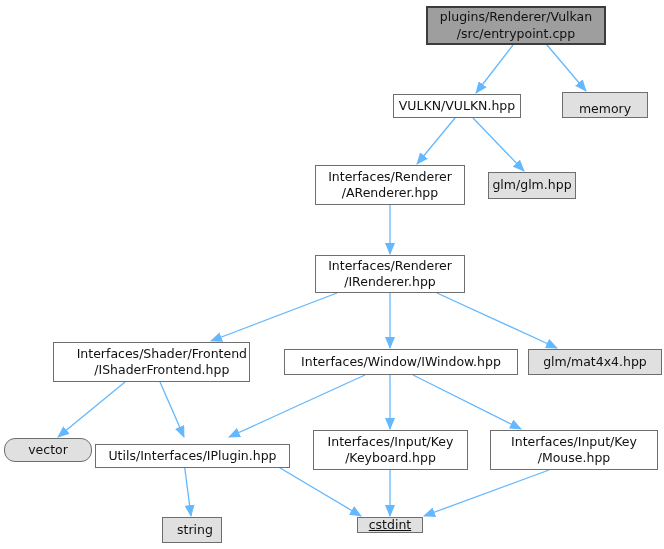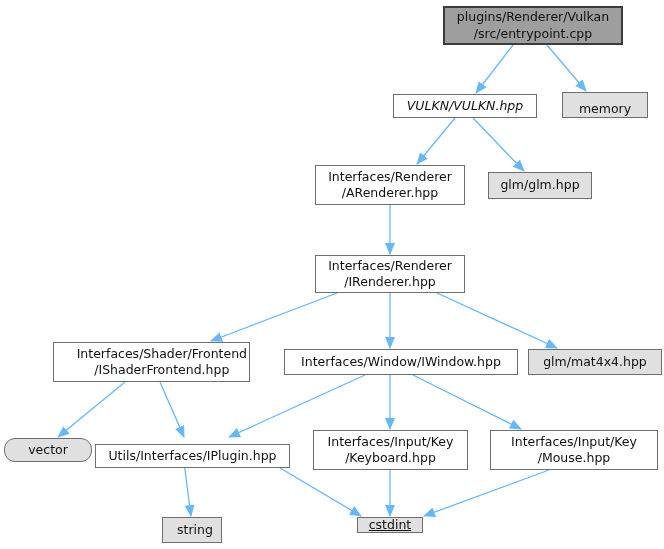--- a/index.html
+++ b/index.html
@@ -78,27 +78,27 @@
         <line x1="365" y1="375" x2="229" y2="437" class="edge-line" marker-end="url(#arrowhead)"></line>
         <line x1="390" y1="375" x2="390" y2="429" class="edge-line" marker-end="url(#arrowhead)"></line>
         <line x1="413" y1="375" x2="521" y2="429" class="edge-line" marker-end="url(#arrowhead)"></line>
         <line x1="184" y1="462" x2="191" y2="516" class="edge-line" marker-end="url(#arrowhead)"></line>
         <line x1="270" y1="462" x2="361" y2="516" class="edge-line" marker-end="url(#arrowhead)"></line>
         <line x1="390" y1="470" x2="390" y2="516" class="edge-line" marker-end="url(#arrowhead)"></line>
         <line x1="549" y1="470" x2="424" y2="516" class="edge-line" marker-end="url(#arrowhead)"></line>
       </g>
   </svg>
   <div id="nodes">
-      <div class="node root" style="left: 443px; top: 6px; width: 180px; height: 39px;"><span>plugins/Renderer/Vulkan
+      <div class="node root" style="left: 426px; top: 6px; width: 180px; height: 39px;"><span>plugins/Renderer/Vulkan
 /src/entrypoint.cpp</span></div>
-      <div class="node internal" style="left: 393px; top: 94px; width: 144px; height: 24px; font-style: italic;"><span>VULKN/VULKN.hpp</span></div>
+      <div class="node internal" style="left: 393px; top: 94px; width: 128px; height: 24px;"><span>VULKN/VULKN.hpp</span></div>
       <div class="node external" style="left: 562px; top: 92px; width: 86px; height: 26px; align-items: flex-end;"><span>memory</span></div>
       <div class="node internal" style="left: 315px; top: 165px; width: 150px; height: 40px;"><span>Interfaces/Renderer
 /ARenderer.hpp</span></div>
-      <div class="node external" style="left: 488px; top: 172px; width: 104px; height: 27px;"><span>glm/glm.hpp</span></div>
+      <div class="node external" style="left: 488px; top: 172px; width: 88px; height: 27px;"><span>glm/glm.hpp</span></div>
       <div class="node internal" style="left: 315px; top: 255px; width: 150px; height: 38px;"><span>Interfaces/Renderer
 /IRenderer.hpp</span></div>
       <div class="node internal" style="left: 53px; top: 342px; width: 197px; height: 40px; justify-content: flex-end;"><span>Interfaces/Shader/Frontend
 /IShaderFrontend.hpp</span></div>
       <div class="node internal" style="left: 284px; top: 349px; width: 234px; height: 26px;"><span>Interfaces/Window/IWindow.hpp</span></div>
       <div class="node external" style="left: 528px; top: 349px; width: 134px; height: 26px;"><span>glm/mat4x4.hpp</span></div>
       <div class="node external" style="left: 4px; top: 438px; width: 88px; height: 24px; border-radius: 11px;"><span>vector</span></div>
       <div class="node internal" style="left: 95px; top: 444px; width: 195px; height: 24px;"><span>Utils/Interfaces/IPlugin.hpp</span></div>
       <div class="node internal" style="left: 313px; top: 430px; width: 155px; height: 40px;"><span>Interfaces/Input/Key
 /Keyboard.hpp</span></div>

